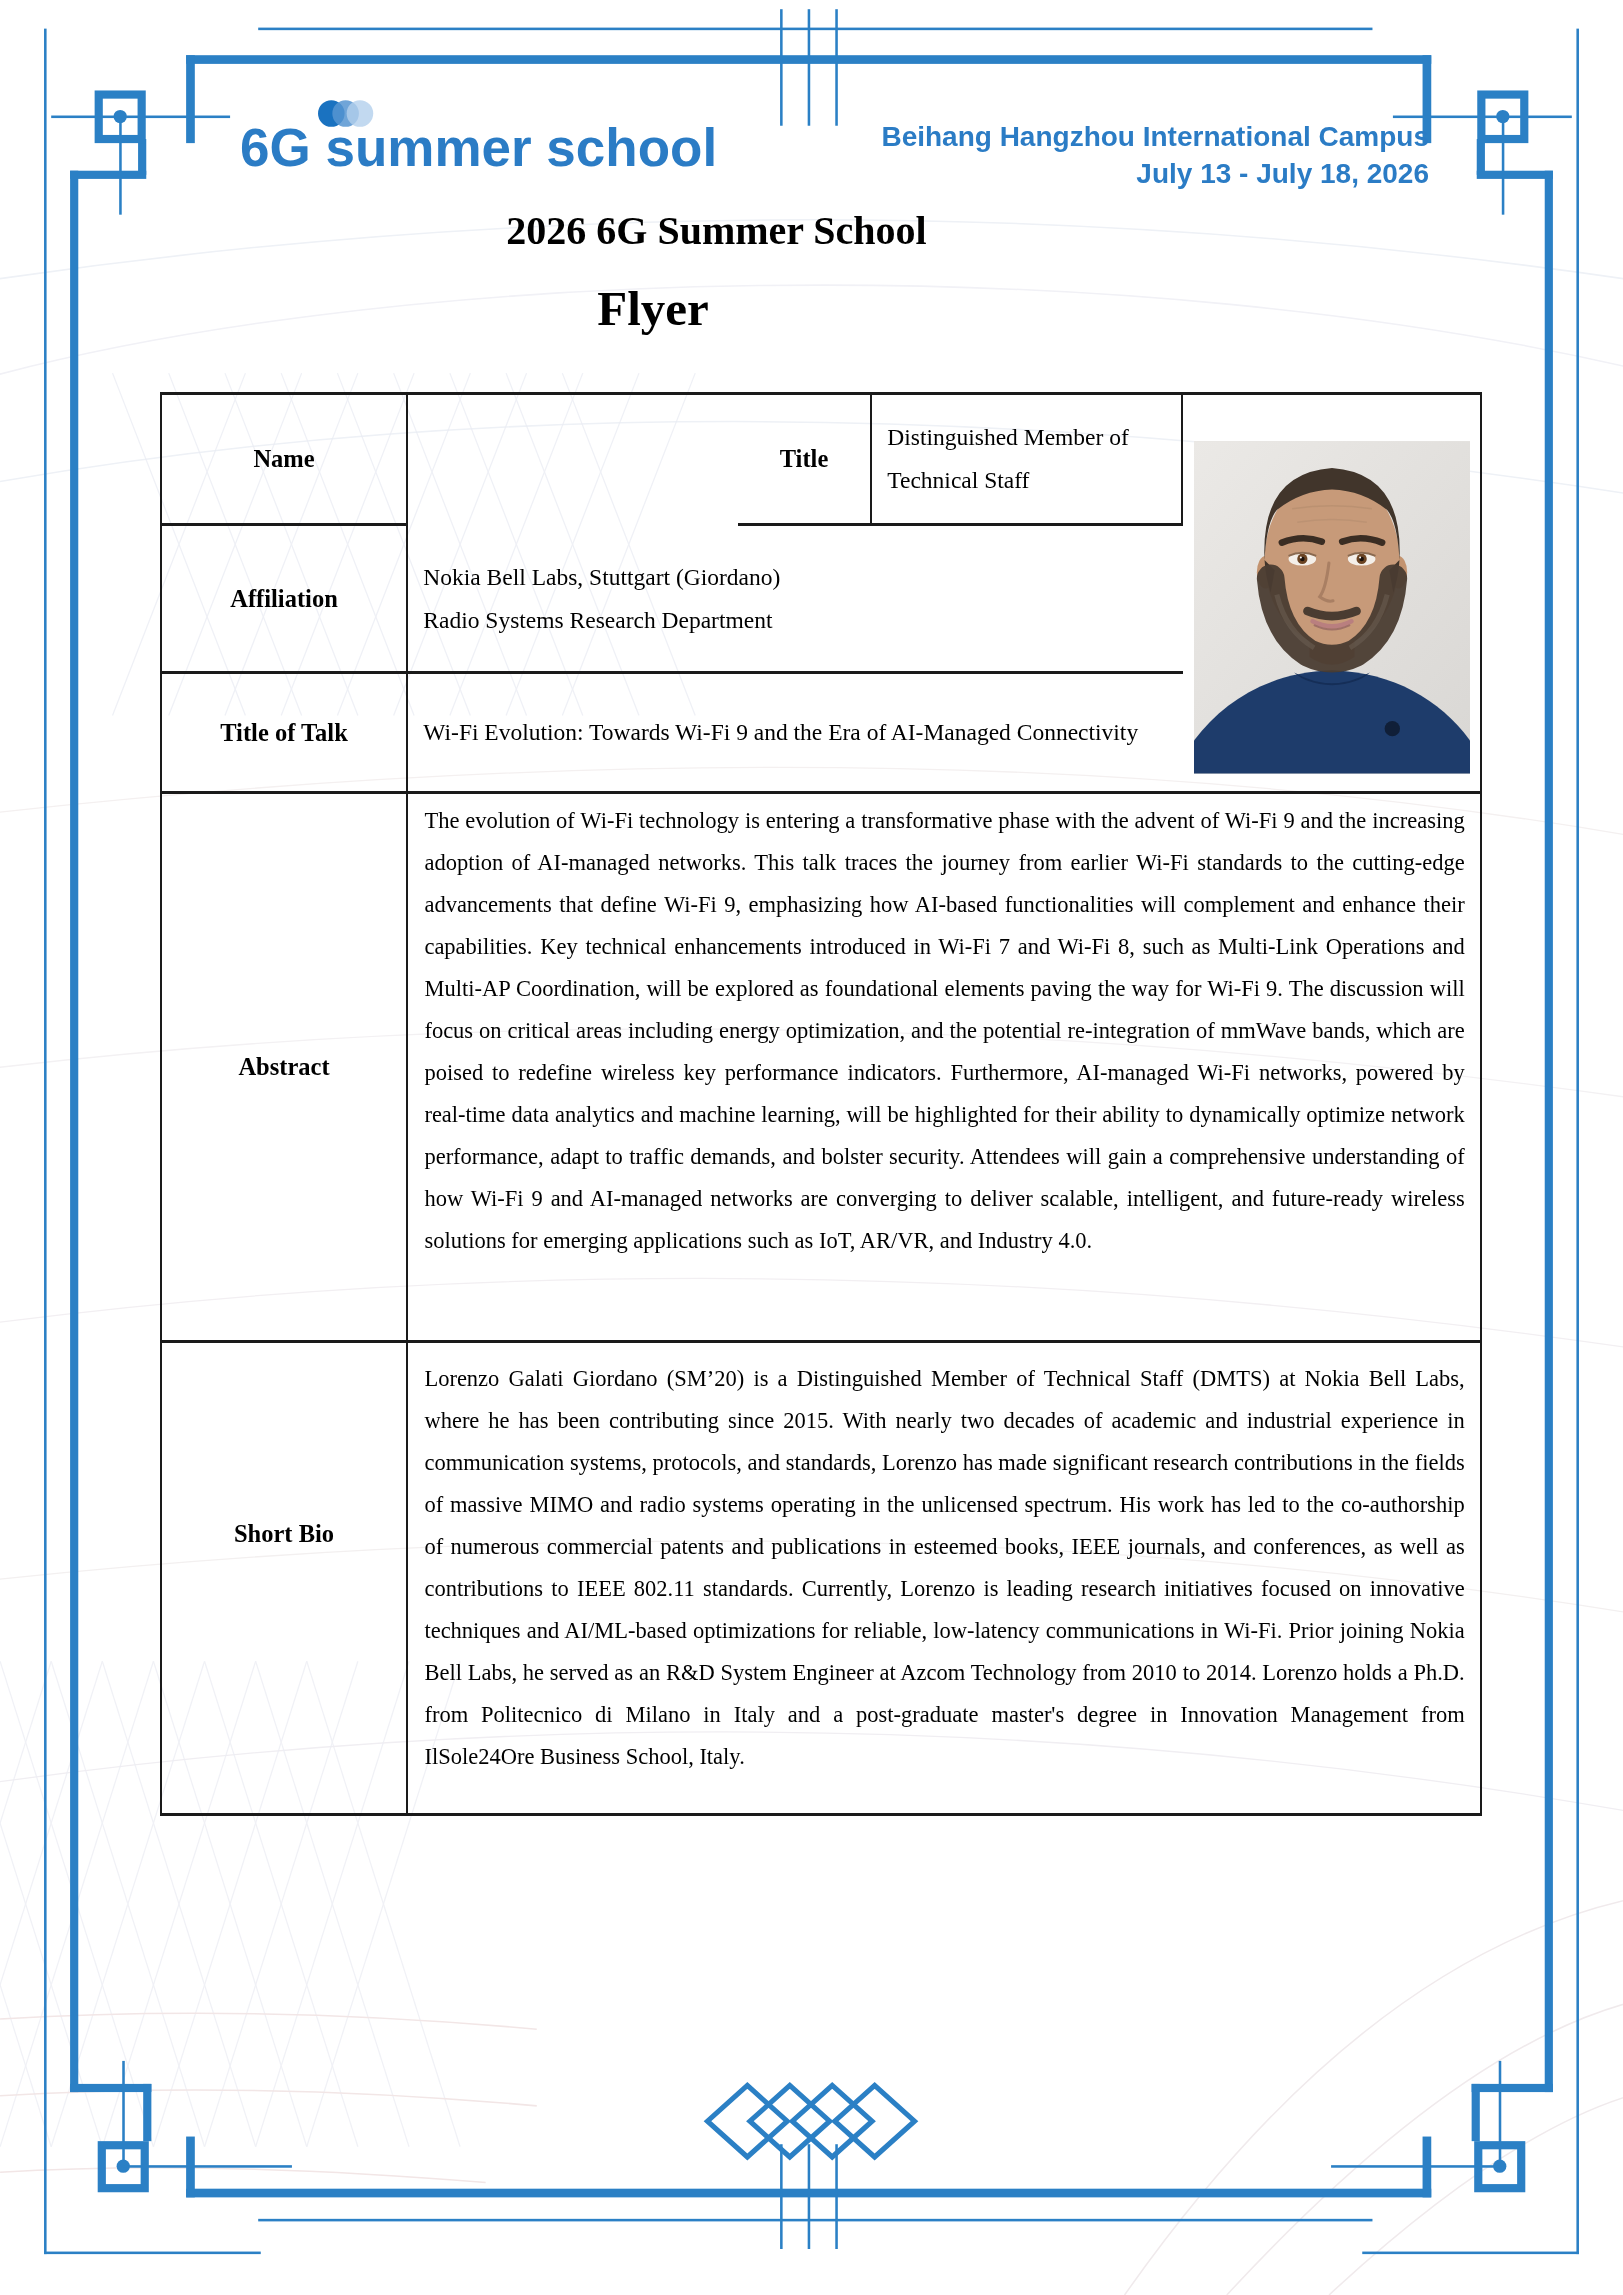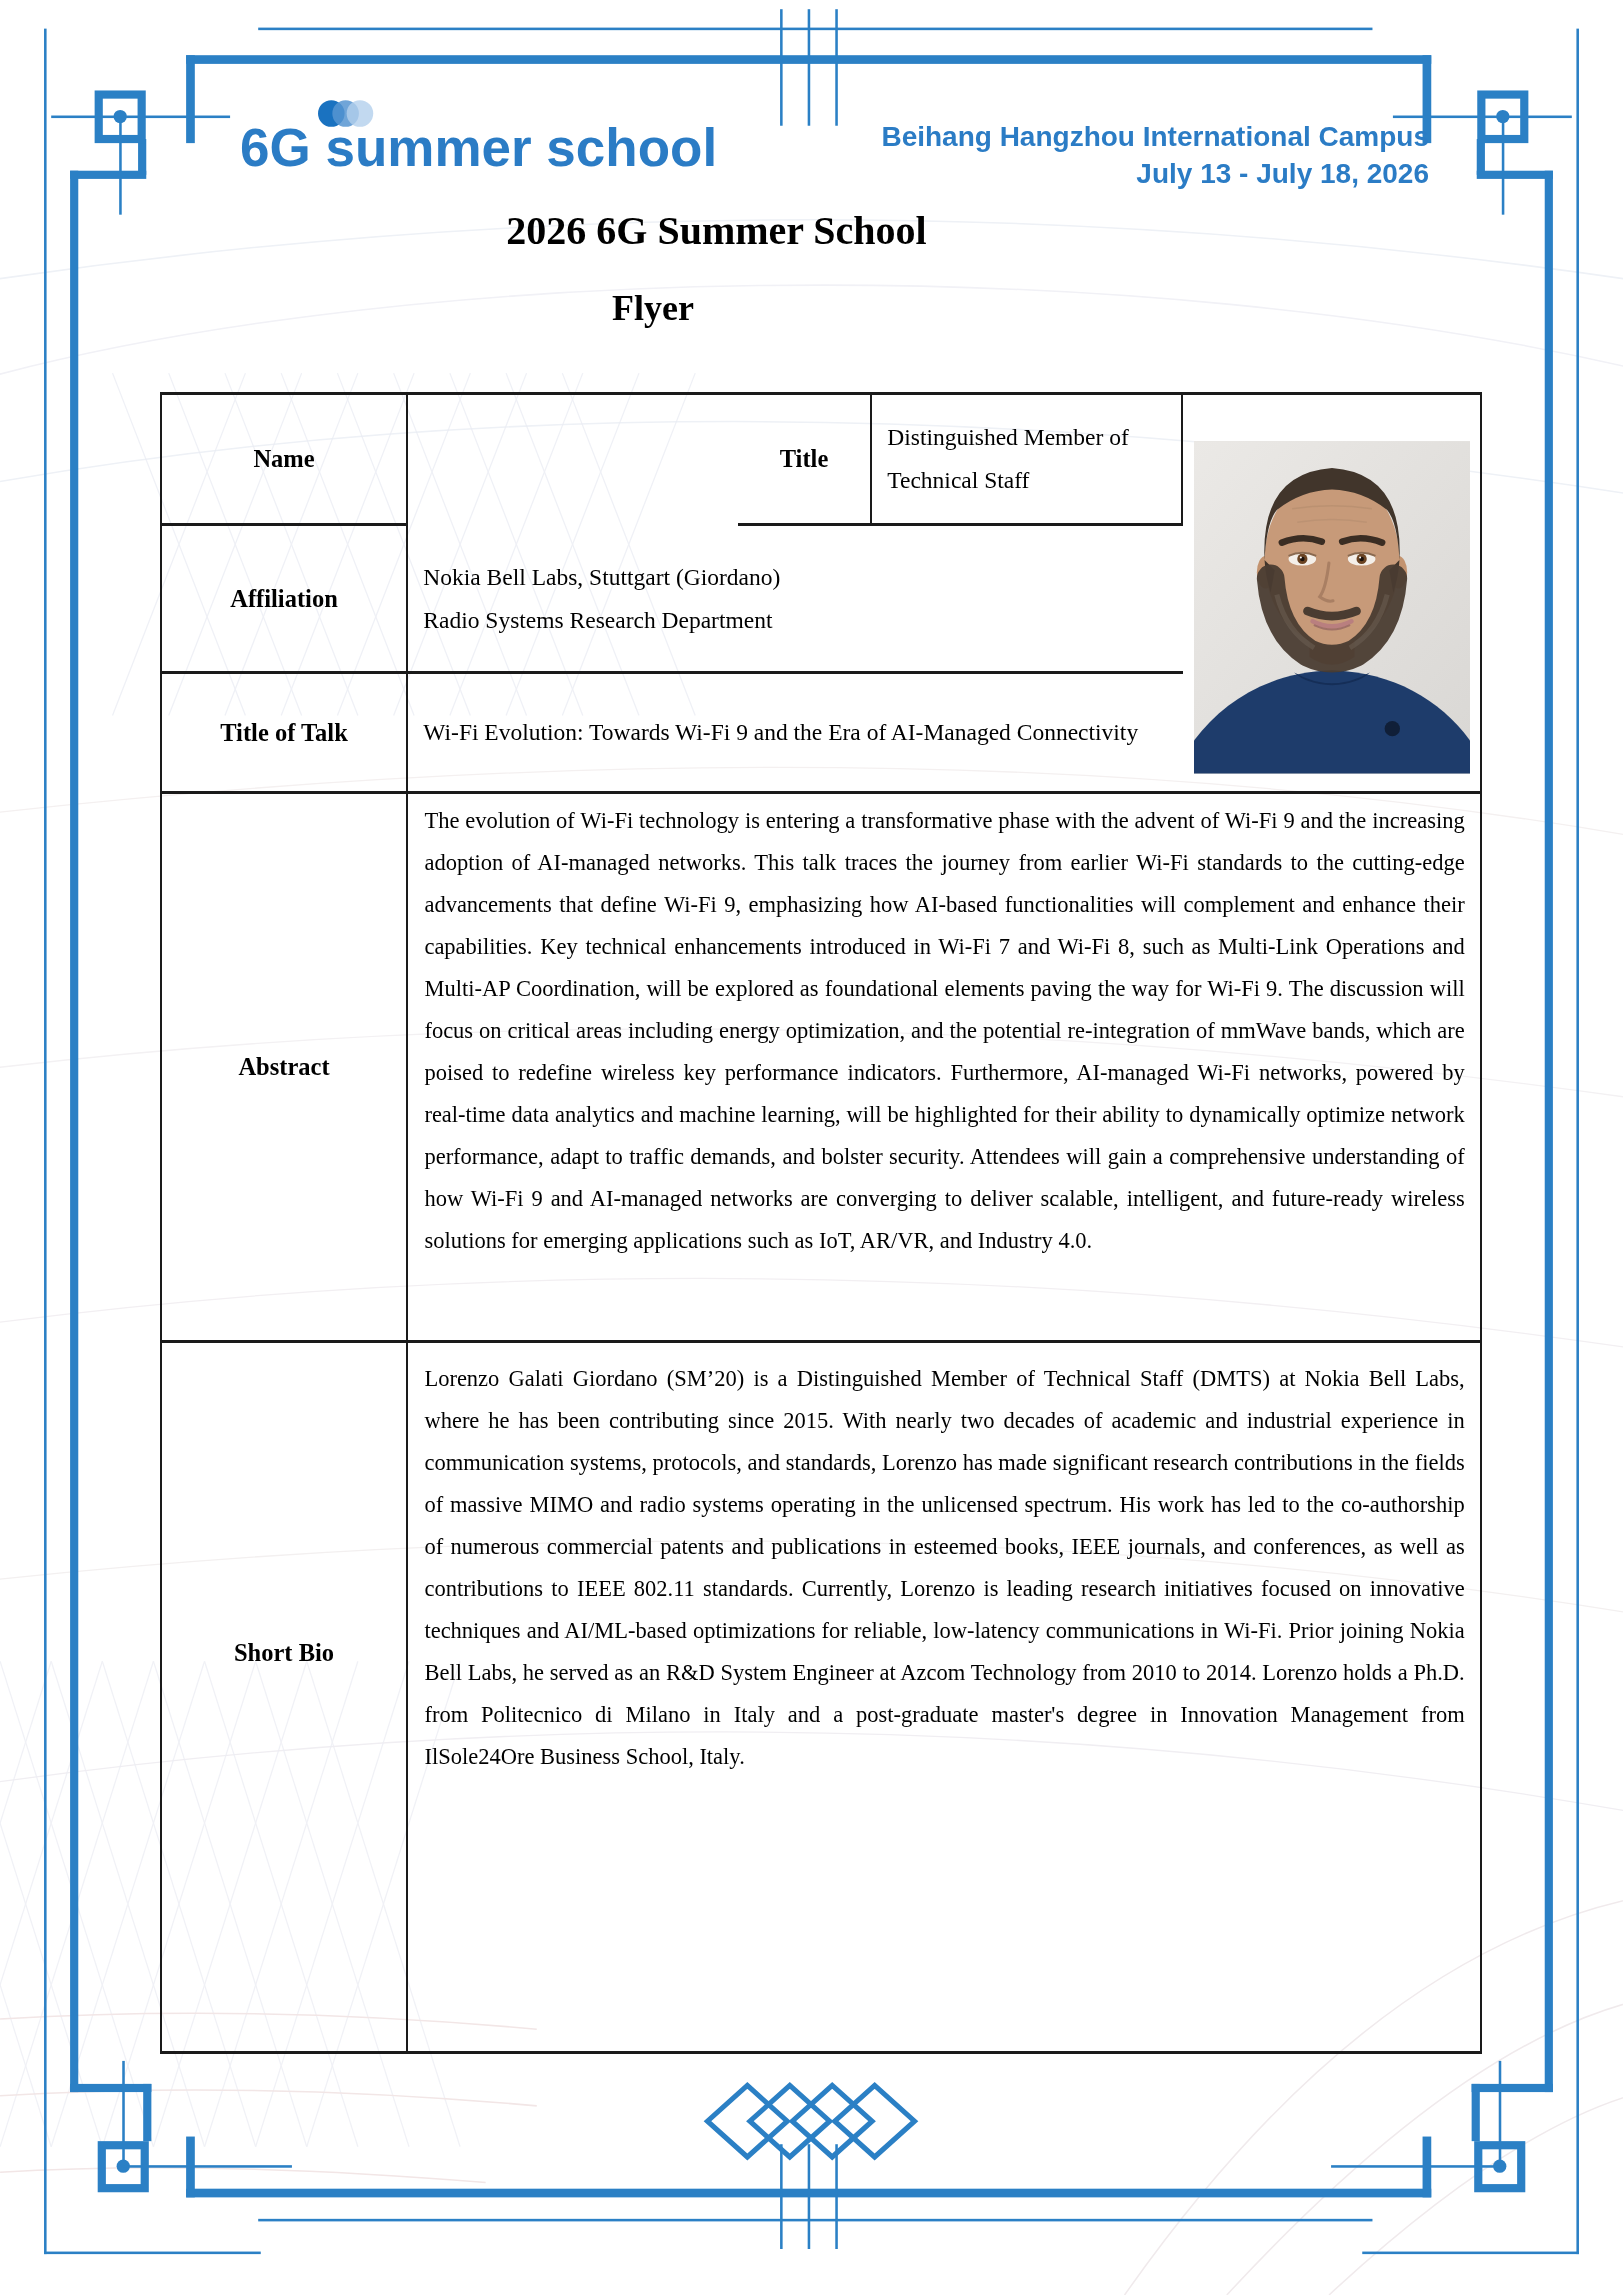--- a/index.html
+++ b/index.html
@@ -30,27 +30,27 @@
     font-family:"Liberation Sans",sans-serif;
     font-weight:700;font-size:28px;line-height:37px;
     color:#2b7cc5;text-align:right;white-space:nowrap;
   }
   .page-title{
     position:absolute;left:0;top:206px;width:1433px;
     text-align:center;font-weight:700;font-size:40px;line-height:45px;
   }
   .page-subtitle{
     position:absolute;left:0;top:286px;width:1306px;
-    text-align:center;font-weight:700;font-size:36px;line-height:41px;
+    text-align:center;font-weight:700;font-size:49px;line-height:41px;
   }
 
   
   .info-table{
     position:absolute;left:160px;top:390px;
-    width:1322px;height:1662px;
+    width:1322px;height:1424px;
     box-sizing:border-box;
     border:2.6px solid #1a1a1a;
     border-top-width:3.1px;border-bottom-width:3.1px;
     display:grid;
     grid-template-columns:246px 330px 134px 311px 1fr;
     grid-template-rows:131px 148px 120px 549px 1fr;
     background:transparent;
   }
   .cell{box-sizing:border-box;min-width:0;min-height:0;}
   .b-r{border-right:2px solid #1a1a1a;}

